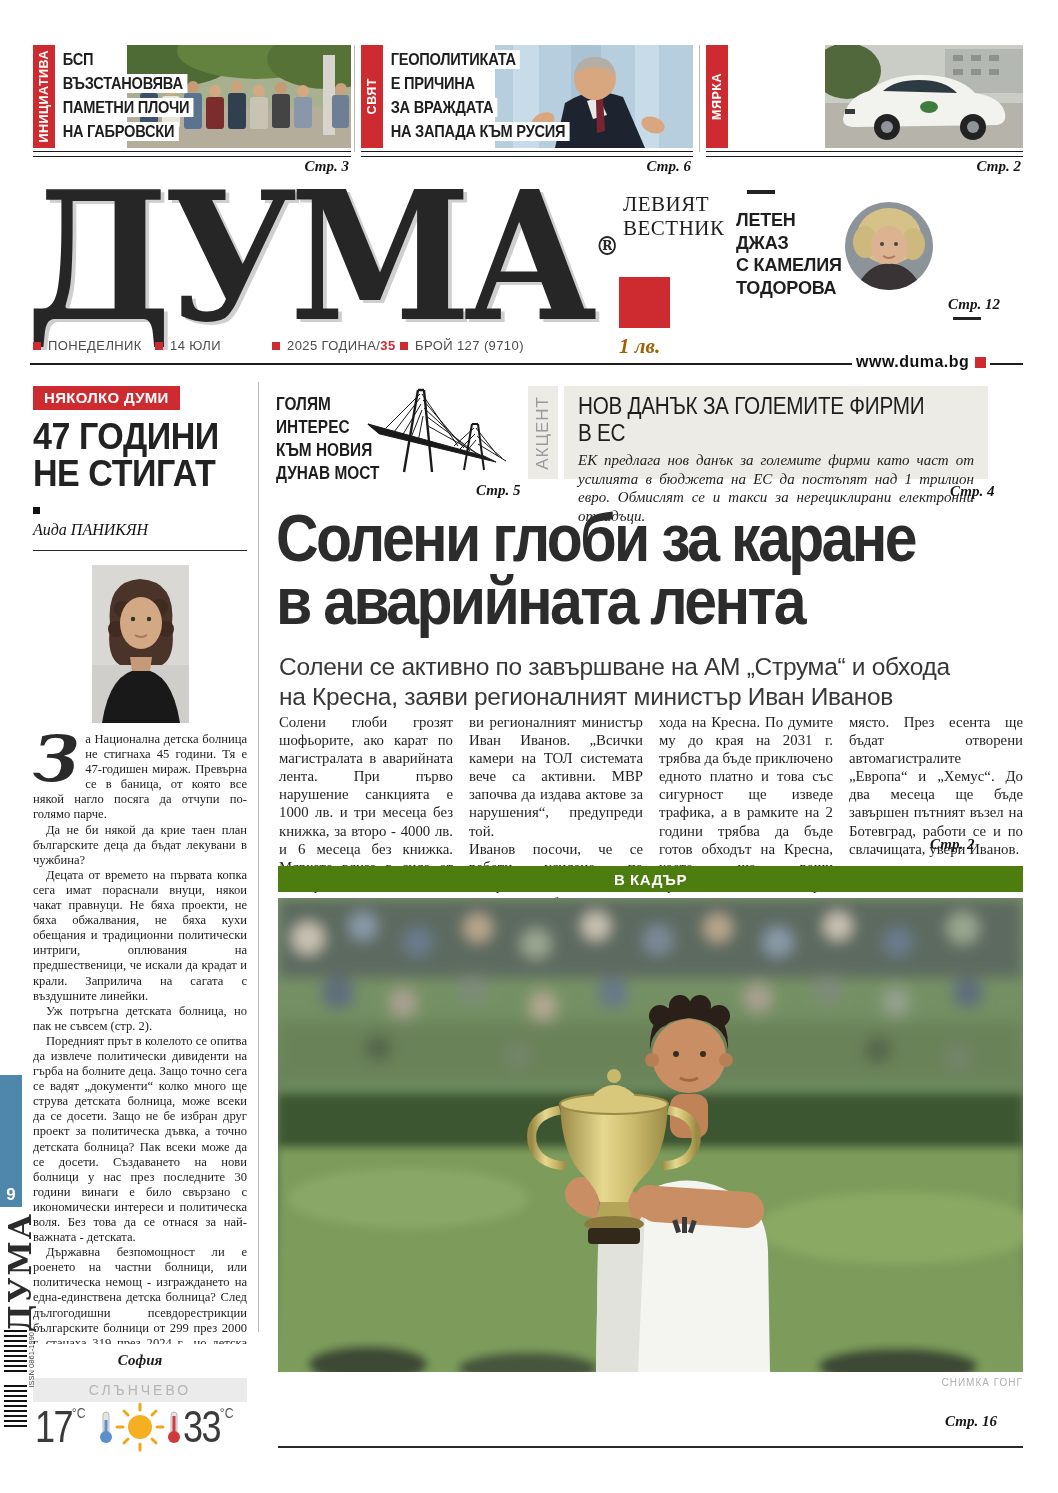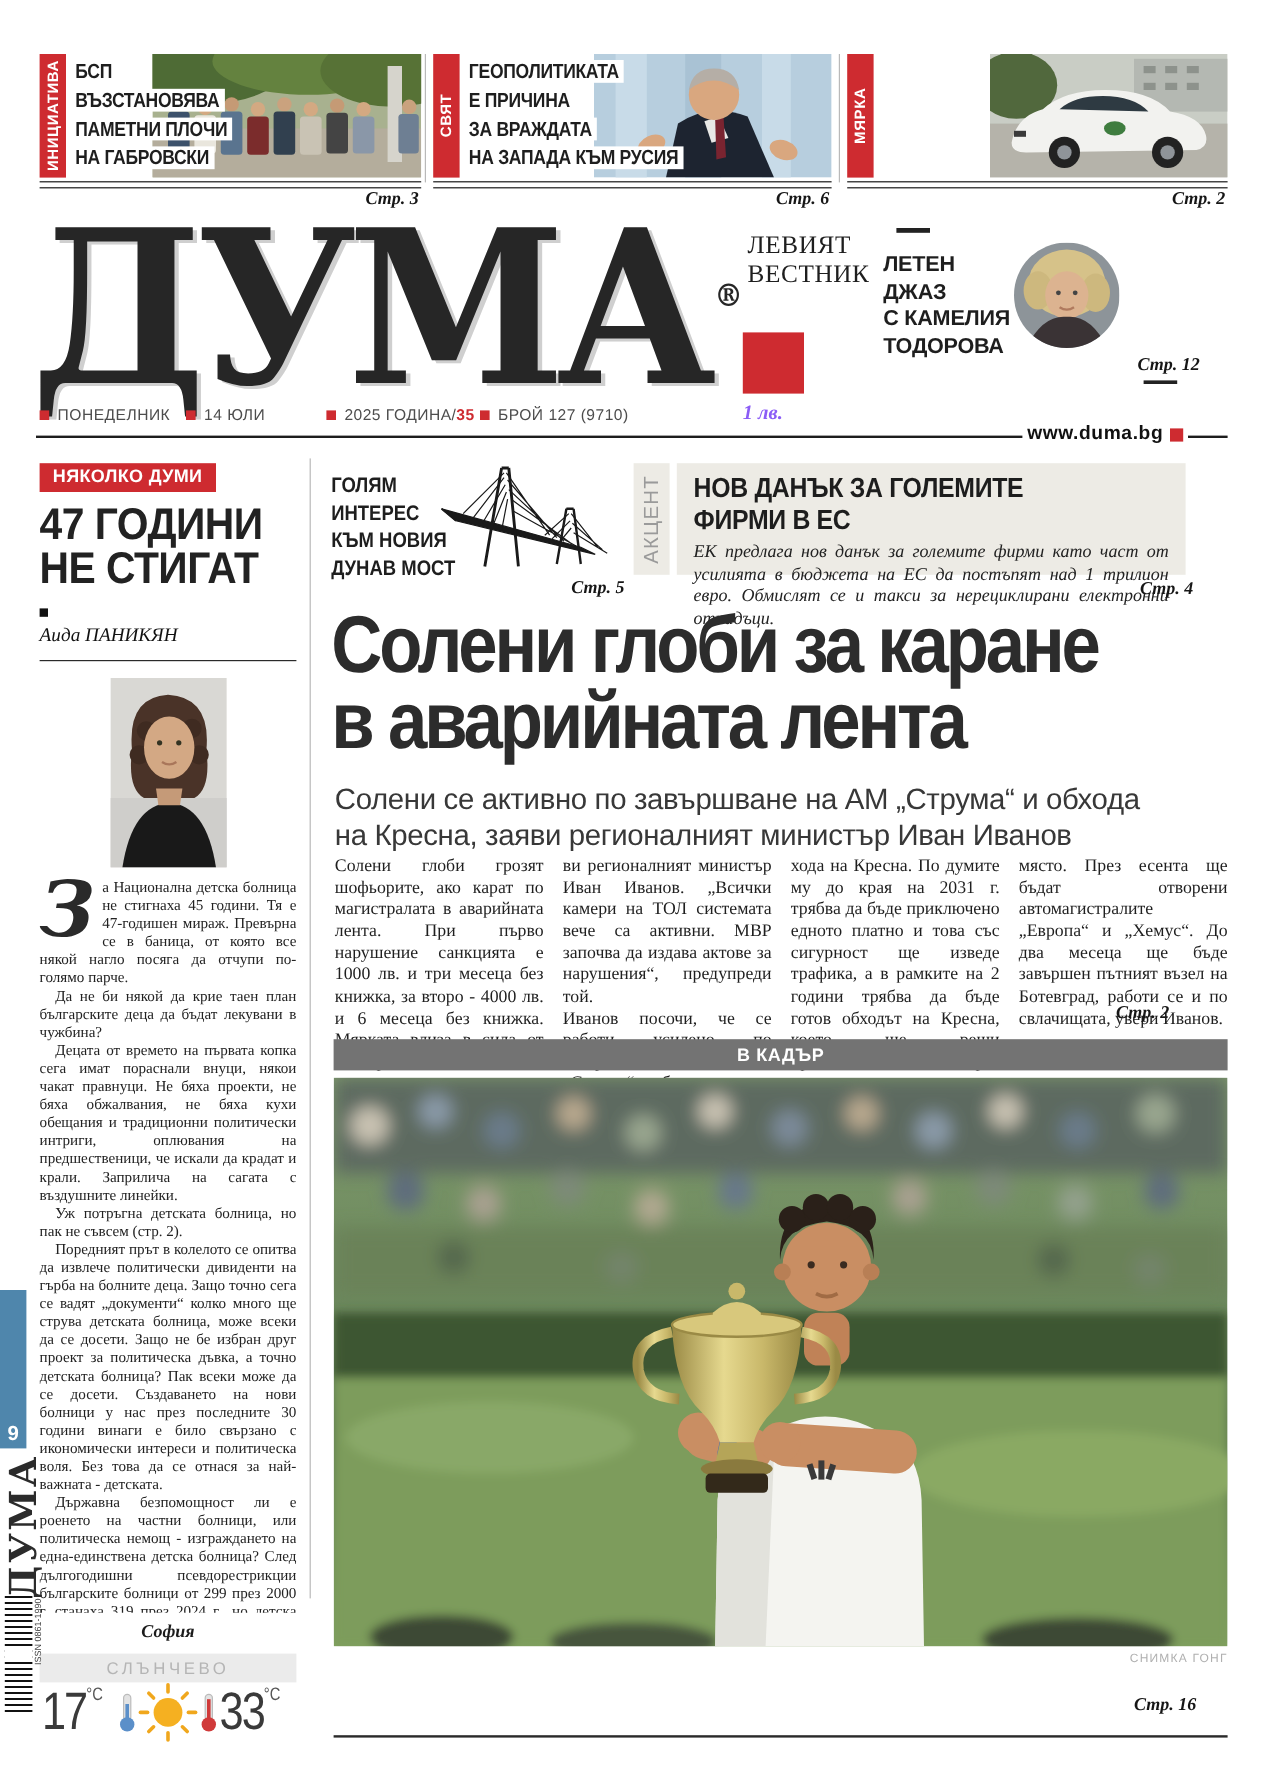--- a/index.html
+++ b/index.html
@@ -37,21 +37,21 @@
   .promo-title{position:absolute;left:736px;top:209px;font-family:"Liberation Sans",sans-serif;
         font-weight:bold;font-size:18px;line-height:22.5px;color:#1e1e1e;letter-spacing:-.2px;}
   .promo-photo{position:absolute;left:845px;top:202px;width:88px;height:88px;border-radius:50%;
         overflow:hidden;}
   .promo-page{position:absolute;left:948px;top:296px;}
   .promo-page-dash{position:absolute;left:953px;top:317px;width:28px;height:3px;background:#222;}
   .dateline{position:absolute;top:338px;font-family:"Liberation Sans",sans-serif;
         font-size:13px;color:#4d4d4d;letter-spacing:.4px;}
   .redsq{display:inline-block;width:8px;height:8px;background:#ce2b30;margin-right:7px;}
   .price{position:absolute;left:619px;top:334px;font-family:"Liberation Serif",serif;
-        font-style:italic;font-weight:bold;font-size:17px;color:#8b5cf6;}
+        font-style:italic;font-weight:bold;font-size:21px;color:#a16207;}
   .mast-rule{position:absolute;left:30px;top:363px;width:993px;height:2px;background:#1d1d1d;}
   .website{position:absolute;left:852px;top:352px;background:#fff;padding:1px 4px;z-index:3;
         font-family:"Liberation Sans",sans-serif;font-weight:bold;font-size:16px;color:#111;
         letter-spacing:.5px;display:flex;align-items:center;gap:6px;}
   .website .sq{width:11px;height:11px;background:#ce2b30;display:inline-block;}
   
   .opinion{position:absolute;left:33px;top:386px;width:214px;}
   .kicker{display:inline-block;background:#ce2b30;color:#fff;font-family:"Liberation Sans",sans-serif;
         font-weight:bold;font-size:15px;padding:3px 11px 4px;letter-spacing:.3px;}
   .op-head{margin-top:8px;font-family:"Liberation Sans",sans-serif;font-weight:bold;
@@ -91,36 +91,36 @@
   .bridge-title{position:absolute;left:276px;top:393px;font-family:"Liberation Sans",sans-serif;
         font-weight:bold;font-size:17.5px;line-height:23px;color:#1e1e1e;}
   .bridge-art{position:absolute;left:366px;top:384px;}
   .bridge-page{position:absolute;left:476px;top:482px;}
   .akcent-tag{position:absolute;left:528px;top:386px;width:30px;height:93px;background:#edebe5;
         display:flex;align-items:center;justify-content:center;}
   .akcent-tag span{writing-mode:vertical-rl;transform:rotate(180deg);color:#9a9a9a;
         font-family:"Liberation Sans",sans-serif;font-size:17px;letter-spacing:1px;}
   .akcent-box{position:absolute;left:564px;top:386px;width:424px;height:93px;background:#edebe5;
         box-sizing:border-box;padding:7px 14px 0;}
-  .akcent-head{font-family:"Liberation Sans",sans-serif;font-weight:bold;font-size:23px;
+  .akcent-head{font-family:"Liberation Sans",sans-serif;font-weight:normal;font-size:23px;
         letter-spacing:-.3px;color:#1d1d1d;}
   .akcent-sum{margin-top:4px;font-style:italic;font-size:15px;line-height:18.5px;color:#222;
         text-align:justify;}
   .akcent-sum::first-line{}
   .akcent-page{position:absolute;left:950px;top:483px;}
   .lead-head{position:absolute;left:276px;top:506px;font-family:"Liberation Sans",sans-serif;
         font-weight:bold;font-size:67px;line-height:63px;letter-spacing:-3px;color:#2c2c2c;
         transform:scaleX(.88);transform-origin:left top;}
   .lead-sub{position:absolute;left:279px;top:652px;font-family:"Liberation Sans",sans-serif;
         font-size:24.5px;line-height:30px;color:#383838;letter-spacing:-.3px;}
   .lead-cols{position:absolute;left:279px;top:713px;width:745px;display:flex;gap:16px;}
   .lead-col{width:174px;font-size:14.8px;line-height:18.1px;text-align:justify;color:#1f1f1f;
         white-space:pre-line;}
   .lead-page{position:absolute;left:930px;top:836px;}
-  .kadr{position:absolute;left:278px;top:866px;width:745px;height:26px;background:#737373;
+  .kadr{position:absolute;left:278px;top:866px;width:745px;height:26px;background:#4d7c0f;
         display:flex;align-items:center;justify-content:center;}
   .kadr span{color:#fff;font-family:"Liberation Sans",sans-serif;font-weight:bold;
         font-size:15px;letter-spacing:.5px;}
   .bigphoto{position:absolute;left:278px;top:898px;width:745px;height:474px;overflow:hidden;}
   .credit{position:absolute;left:278px;top:1377px;width:745px;text-align:right;
         font-family:"Liberation Sans",sans-serif;font-size:10px;color:#b0b0b0;letter-spacing:1px;}
   .caption{position:absolute;left:279px;top:1393px;width:680px;font-style:italic;
         font-size:16.5px;line-height:21px;color:#1c1c1c;}
   .caption-page{position:absolute;left:945px;top:1413px;}
   .bottom-rule{position:absolute;left:278px;top:1446px;width:745px;height:2px;background:#2a2a2a;}

